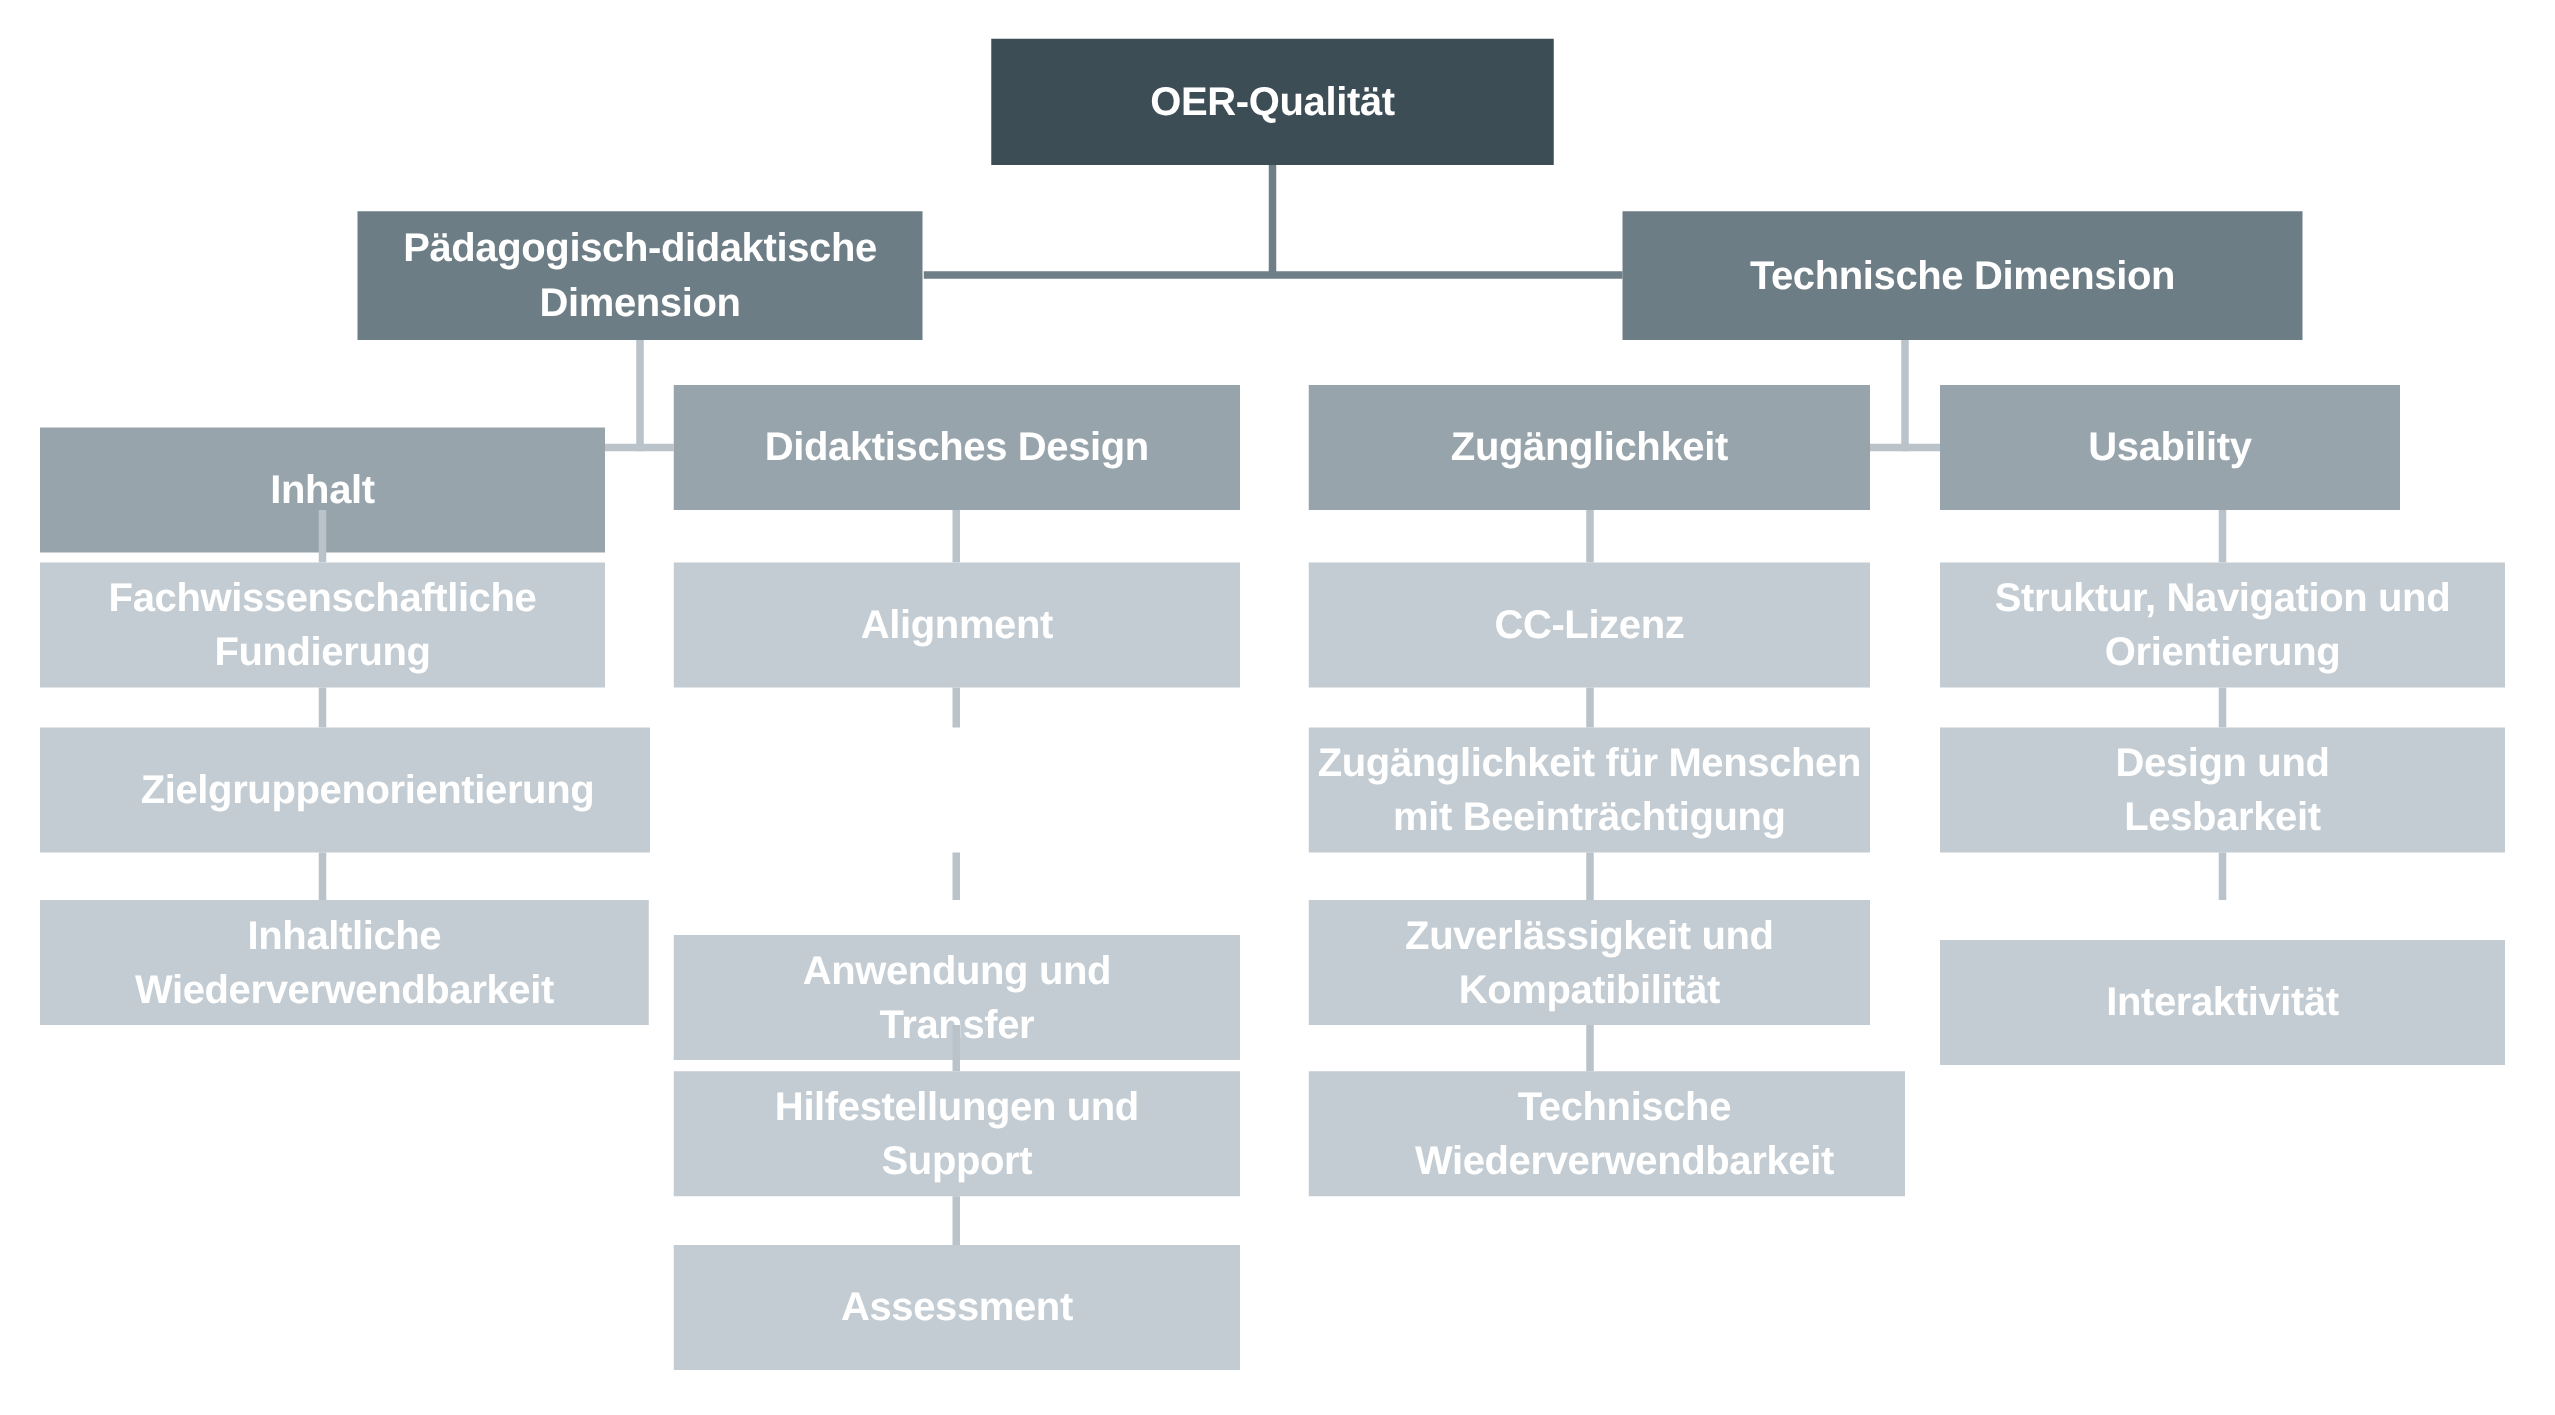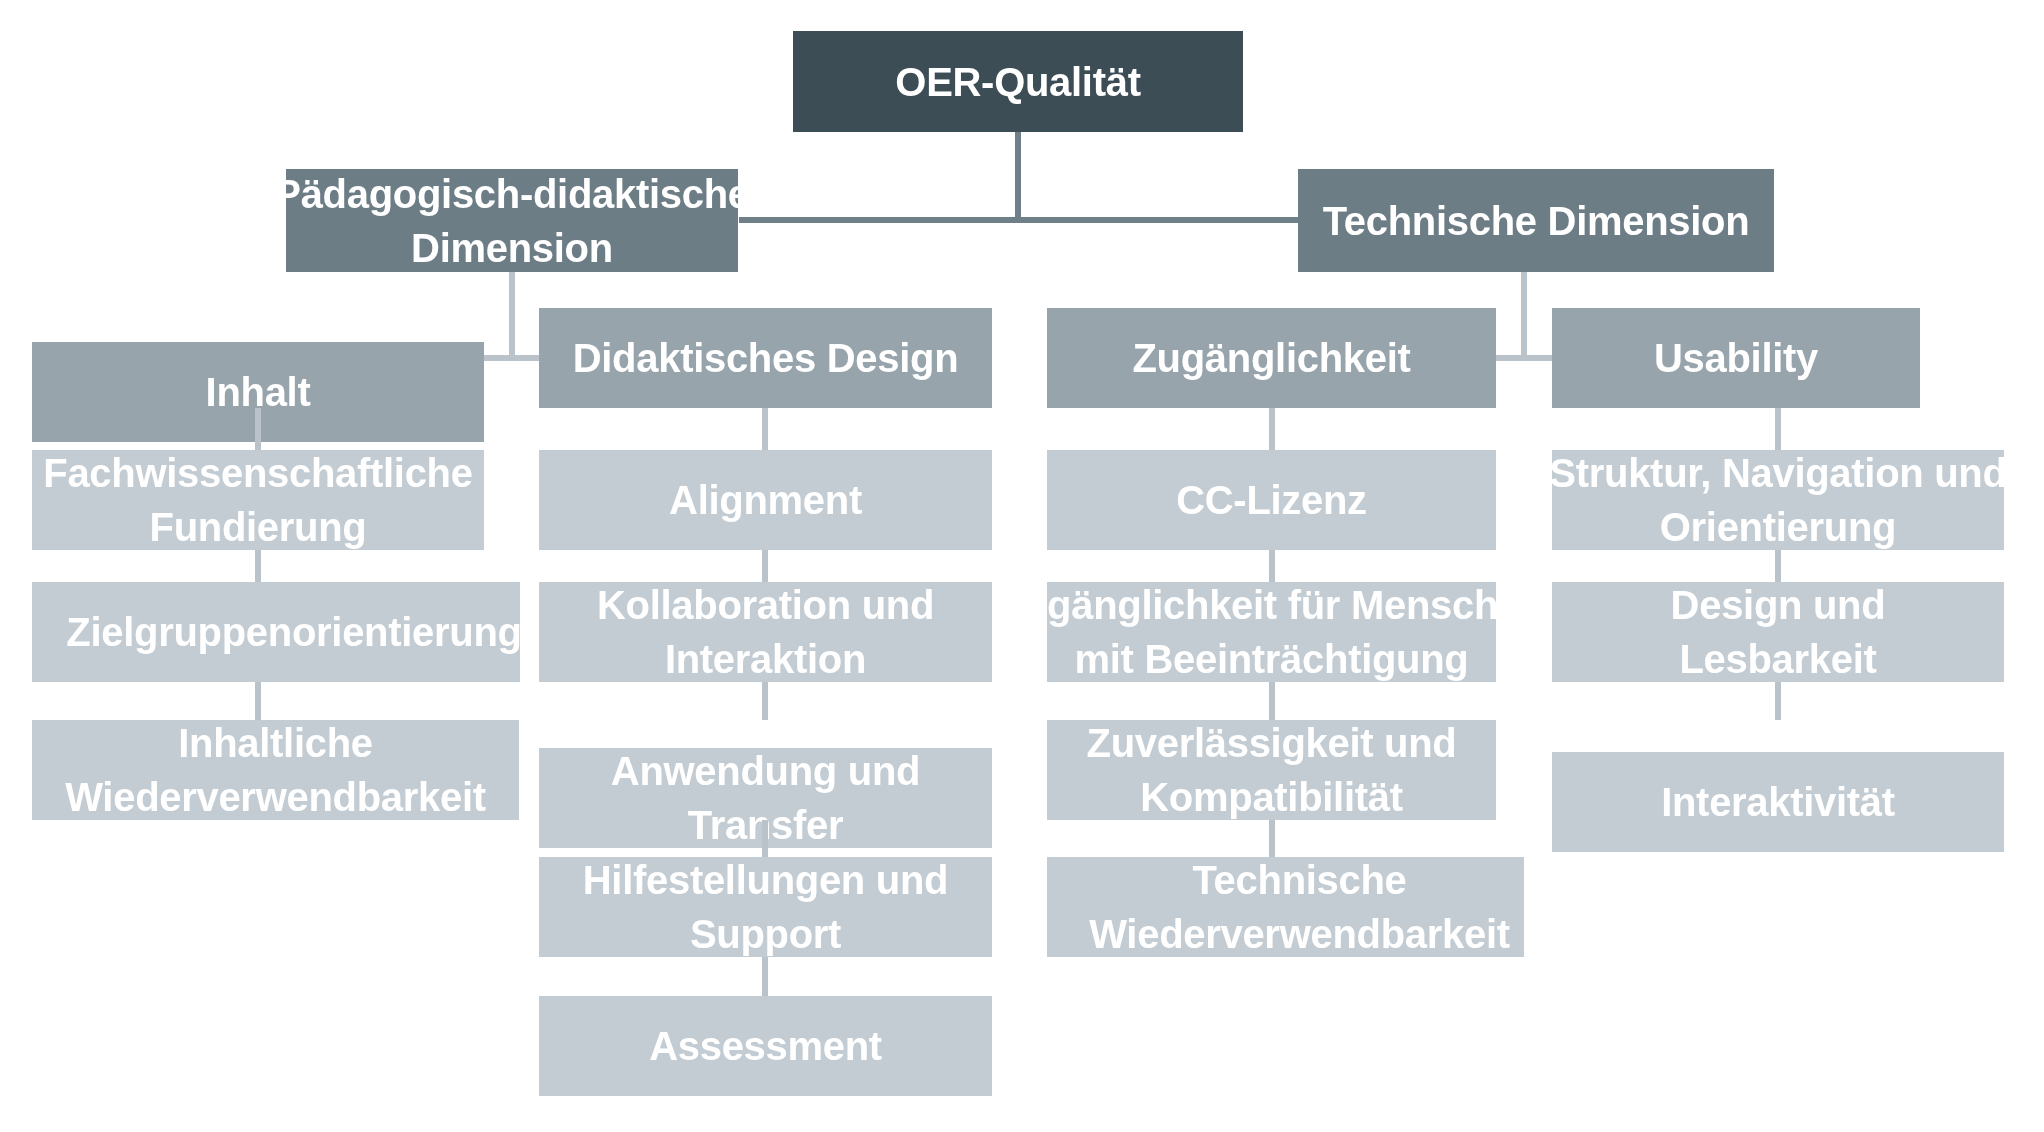--- a/index.html
+++ b/index.html
@@ -16,21 +16,21 @@
     overflow: hidden;
   }
   .node {
     position: absolute;
     display: flex;
     align-items: center;
     justify-content: center;
     text-align: center;
     color: var(--text, #ffffff);
     font-weight: 700;
-    font-size: 40px;
+    font-size: 32px;
     line-height: 1.35;
     letter-spacing: -0.3px;
     white-space: pre;
   }
   .lvl1 { background: var(--level1, #3d4d55); }
   .lvl2 { background: var(--level2, #6d7d86); }
   .lvl3 { background: var(--level3, #97a4ac); }
   .lvl4 { background: var(--level4, #c3ccd2); }
   .connector {
     position: absolute;
@@ -43,21 +43,21 @@
 
 <div class="canvas" style="--level1: #3d4d55; --level2: #6d7d86; --level3: #97a4ac; --level4: #c3ccd2; --connector-dark: #6f7f88; --connector-light: #b9c3c9; --text: #ffffff; --bg: #ffffff;">
 
   <div class="node lvl1" style="left:793px; top:31px; width:450px; height:101px;">OER-Qualität</div>
 
   <div class="connector dark" style="left:1015px; top:132px; width:6px; height:90px;"></div>
   <div class="connector dark" style="left:739px; top:217px; width:559px; height:6px;"></div>
 
   <div class="node lvl2" style="left:286px; top:169px; width:452px; height:103px;">Pädagogisch-didaktische
 Dimension</div>
-  <div class="node lvl2" style="left:1298px; top:169px; width:476px; height:103px;">Technische Dimension</div>
+  <div class="node lvl2" style="left:1298px; top:169px; width:544px; height:103px;">Technische Dimension</div>
 
   <div class="connector light" style="left:509px; top:272px; width:6px; height:89px;"></div>
   <div class="connector light" style="left:484px; top:355px; width:55px; height:6px;"></div>
   <div class="connector light" style="left:1521px; top:272px; width:6px; height:89px;"></div>
   <div class="connector light" style="left:1496px; top:355px; width:56px; height:6px;"></div>
 
   <div class="node lvl3" style="left:32px; top:308px; width:452px; height:100px;margin-top:34px;">Inhalt</div>
   <div class="node lvl3" style="left:539px; top:308px; width:453px; height:100px;">Didaktisches Design</div>
   <div class="node lvl3" style="left:1047px; top:308px; width:449px; height:100px;">Zugänglichkeit</div>
   <div class="node lvl3" style="left:1552px; top:308px; width:368px; height:100px;">Usability</div>
@@ -67,22 +67,20 @@
 Fundierung</div>
   <div class="connector light" style="left:255px; top:550px; width:6px; height:32px;"></div>
   <div class="node lvl4" style="left:32px; top:582px; width:452px; height:100px;padding-left:36px;">Zielgruppenorientierung</div>
   <div class="connector light" style="left:255px; top:682px; width:6px; height:38px;"></div>
   <div class="node lvl4" style="left:32px; top:720px; width:487px; height:100px;">Inhaltliche
 Wiederverwendbarkeit</div>
 
   <div class="connector light" style="left:762px; top:408px; width:6px; height:42px;"></div>
   <div class="node lvl4" style="left:539px; top:450px; width:453px; height:100px;">Alignment</div>
   <div class="connector light" style="left:762px; top:550px; width:6px; height:32px;"></div>
-  <div class="node lvl4" style="left:539px; top:582px; width:453px; height:100px;">Kollaboration und
-Interaktion</div>
   <div class="connector light" style="left:762px; top:682px; width:6px; height:38px;"></div>
   <div class="node lvl4" style="left:539px; top:720px; width:453px; height:100px;margin-top:28px;">Anwendung und
 Transfer</div>
   <div class="connector light" style="left:762px; top:820px; width:6px; height:37px;"></div>
   <div class="node lvl4" style="left:539px; top:857px; width:453px; height:100px;">Hilfestellungen und
 Support</div>
   <div class="connector light" style="left:762px; top:957px; width:6px; height:39px;"></div>
   <div class="node lvl4" style="left:539px; top:996px; width:453px; height:100px;">Assessment</div>
 
   <div class="connector light" style="left:1269px; top:408px; width:6px; height:42px;"></div>

